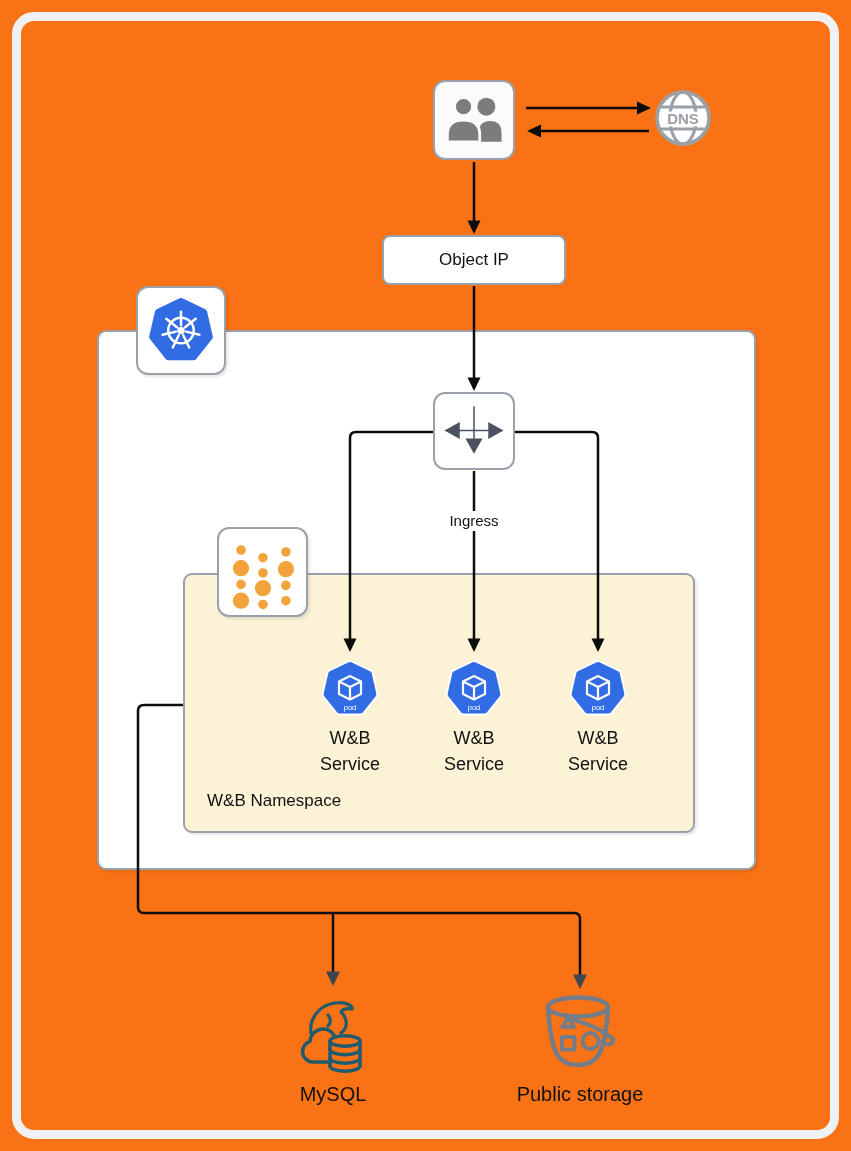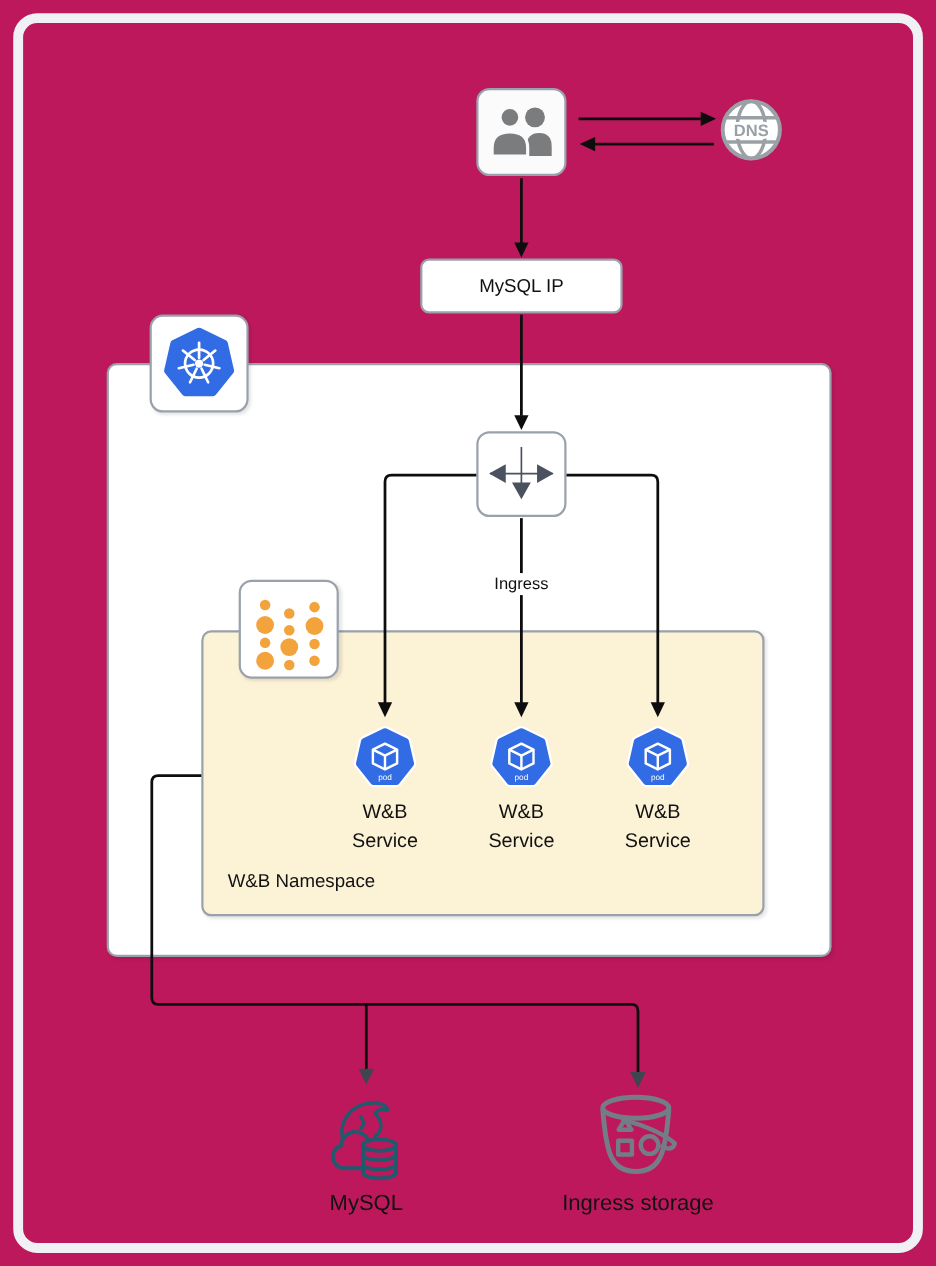--- a/index.html
+++ b/index.html
@@ -1,37 +1,37 @@
 <!DOCTYPE html>
 <html><head>
 <meta charset="utf-8">
 <style>
   html,body{margin:0;padding:0;background:#ffffff;}
   #canvas{
-    position:relative;width:851px;height:1151px;background:#be185d;
+    position:relative;width:851px;height:1151px;background:#f97316;
     font-family:"Liberation Sans", sans-serif;overflow:hidden;
   }
   .frame{
     position:absolute;left:12px;top:12px;right:12px;bottom:12px;
     border:9px solid #f0f1f4;border-radius:22px;pointer-events:none;z-index:0;
   }
   .box{position:absolute;background:#fff;border:2px solid #9aa1ab;box-sizing:border-box;}
   .shadow{box-shadow:2px 2px 3px rgba(0,0,0,0.10);}
   .cluster{left:97px;top:330px;width:659px;height:540px;border-radius:9px;z-index:1;}
   .namespace{left:183px;top:573px;width:512px;height:260px;border-radius:9px;background:#fcf2d6;z-index:2;}
   .badge{border-radius:12px;z-index:3;}
   .k8s-badge{left:136px;top:286px;width:90px;height:89px;}
   .ns-badge{left:217px;top:527px;width:91px;height:90px;}
   .users-box{left:433px;top:80px;width:82px;height:80px;border-radius:12px;background:#fbfbfb;z-index:3;}
   .publicip{left:382px;top:235px;width:184px;height:50px;border-radius:8px;z-index:3;
     display:flex;align-items:center;justify-content:center;font-size:17px;color:#111;}
   .ingress-box{left:433px;top:392px;width:82px;height:78px;border-radius:12px;z-index:3;}
   .icon-abs{position:absolute;z-index:3;}
   .node-label{position:absolute;z-index:6;color:#111;text-align:center;}
-  .ingress-label{left:474px;top:511px;transform:translateX(-50%);font-size:15px;background:#ffffff;padding:0 5px;line-height:20px;margin-top:10px;}
+  .ingress-label{left:474px;top:511px;transform:translateX(-50%);font-size:15px;background:#ffffff;padding:0 5px;line-height:20px;}
   .pod-label{width:100px;font-size:18px;line-height:26px;z-index:4;}
   .ns-label{left:207px;top:791px;font-size:17px;text-align:left;z-index:4;}
   .store-label{font-size:20px;transform:translateX(-50%);white-space:nowrap;}
   #edges{position:absolute;left:0;top:0;z-index:5;pointer-events:none;}
   .edge{stroke:#0d0d0d;stroke-width:2.5;fill:none;}
   .ah-black{fill:#0d0d0d;stroke:none;}
   .ah-slate{fill:#3e4650;stroke:none;}
 </style>
 </head>
 <body>
@@ -93,21 +93,21 @@
 
   <svg class="icon-abs" style="left:653px;top:88px" width="60" height="60" viewBox="0 0 60 60">
     <circle cx="30" cy="30" r="26" fill="#fff" stroke="#9aa0a6" stroke-width="3.6"></circle>
     <ellipse cx="30" cy="30" rx="13" ry="26" fill="none" stroke="#9aa0a6" stroke-width="3.2"></ellipse>
     <line x1="7" y1="19" x2="53" y2="19" stroke="#9aa0a6" stroke-width="3.2"></line>
     <line x1="7" y1="41" x2="53" y2="41" stroke="#9aa0a6" stroke-width="3.2"></line>
     <text x="30" y="35.5" text-anchor="middle" font-size="15" font-weight="bold" fill="#9aa0a6" stroke="#ffffff" stroke-width="5" paint-order="stroke">DNS</text>
   </svg>
 
   <div class="box publicip">
-    <span>MySQL IP</span>
+    <span>Object IP</span>
   </div>
 
   <div class="box ingress-box">
     <svg width="78" height="74" viewBox="0 0 82 78">
       <g stroke="#49525e" stroke-width="1.6">
         <line x1="41" y1="13" x2="41" y2="49"></line>
         <line x1="11" y1="38.5" x2="71" y2="38.5"></line>
       </g>
       <g fill="#49525e">
         <path d="M10,38.5 L26,29.5 L26,47.5 Z"></path>
@@ -174,21 +174,21 @@
     <g fill="none" stroke="#737c87" stroke-linecap="round" stroke-linejoin="round">
       <ellipse cx="40" cy="15" rx="30" ry="9.5" stroke-width="4.5"></ellipse>
       <path d="M10,17 C13,55 17,73 40,73 C63,73 67,55 70,17" stroke-width="4.5"></path>
       <path d="M24.5,35 L36,35 L30.2,25.5 Z" stroke-width="4"></path>
       <rect x="24" y="45" width="12.5" height="12.5" stroke-width="4"></rect>
       <circle cx="52.5" cy="49" r="8" stroke-width="4"></circle>
       <path d="M30,26.5 C48,31 66,39 75.5,47.5 C74,53 69,53.5 64,50" stroke-width="4"></path>
     </g>
     <circle cx="30" cy="26.5" r="3.2" fill="#737c87"></circle>
   </svg>
-  <div class="node-label store-label" style="left:580px;top:1083px">Ingress storage</div>
+  <div class="node-label store-label" style="left:580px;top:1083px">Public storage</div>
 
   <svg id="edges" width="851" height="1151" viewBox="0 0 851 1151">
     <g>
       <path class="edge" d="M526,108 L637,108"></path>
       <path class="ah-black" d="M651,108 L637,101.5 L637,114.5 Z"></path>
     </g>
     <g>
       <path class="edge" d="M649,131 L541,131"></path>
       <path class="ah-black" d="M527,131 L541,124.5 L541,137.5 Z"></path>
     </g>

